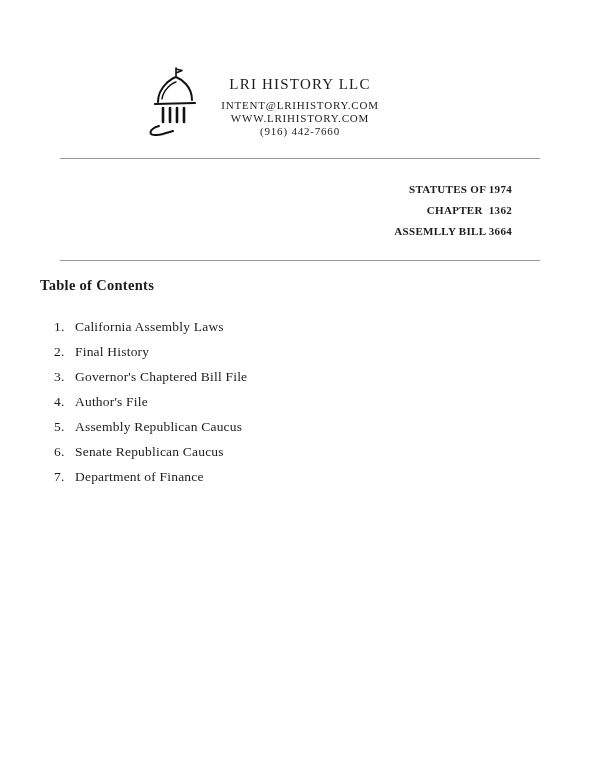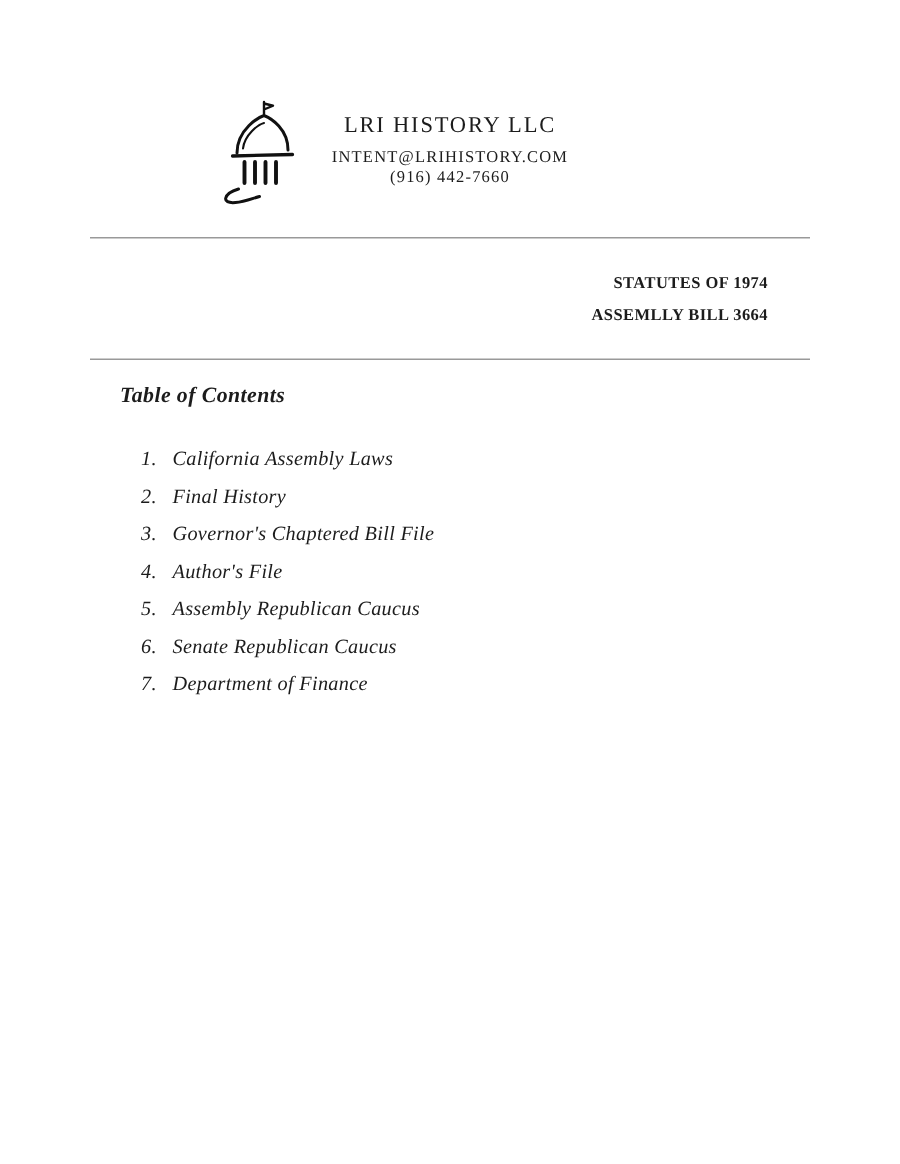--- a/index.html
+++ b/index.html
@@ -64,22 +64,21 @@
   .reference-line {
     font-weight: bold;
     font-size: 11px;
     line-height: 21px;
     letter-spacing: 0.3px;
     white-space: pre;
   }
 
   
   .toc {
-    padding: 16px 56px 0 80px;
-    font-style: italic;
+    padding: 16px 56px 0 40px;
   }
   .toc-title {
     font-weight: bold;
     font-size: 14.5px;
     letter-spacing: 0.3px;
     margin-bottom: 20px;
   }
   .toc-list {
     padding-left: 14px;
   }
@@ -120,28 +119,30 @@
         <path d="M27 42 L27 56" stroke-width="2.6"></path>
         <path d="M34 42 L34 56" stroke-width="2.6"></path>
         <path d="M41 42 L41 56" stroke-width="2.6"></path>
 
         <path d="M16 60 C 6 63, 4 70, 14 69 C 20 68.5, 26 66, 30 65" stroke-width="2"></path>
       </svg>
     </div>
     <div class="company-block">
       <div class="company-name">LRI HISTORY LLC</div>
       <div class="contact-line">INTENT@LRIHISTORY.COM</div>
+      <div class="contact-line">WWW.LRIHISTORY.COM</div>
       <div class="contact-line">(916) 442-7660</div>
     </div>
   </div>
 
   <hr class="rule rule-1">
 
   <div class="reference">
     <div class="reference-line">STATUTES OF 1974</div>
+    <div class="reference-line">CHAPTER  1362</div>
     <div class="reference-line">ASSEMLLY BILL 3664</div>
   </div>
 
   <hr class="rule rule-2">
 
   <div class="toc">
     <div class="toc-title">Table of Contents</div>
     <div class="toc-list">
 
       <div class="toc-item">

